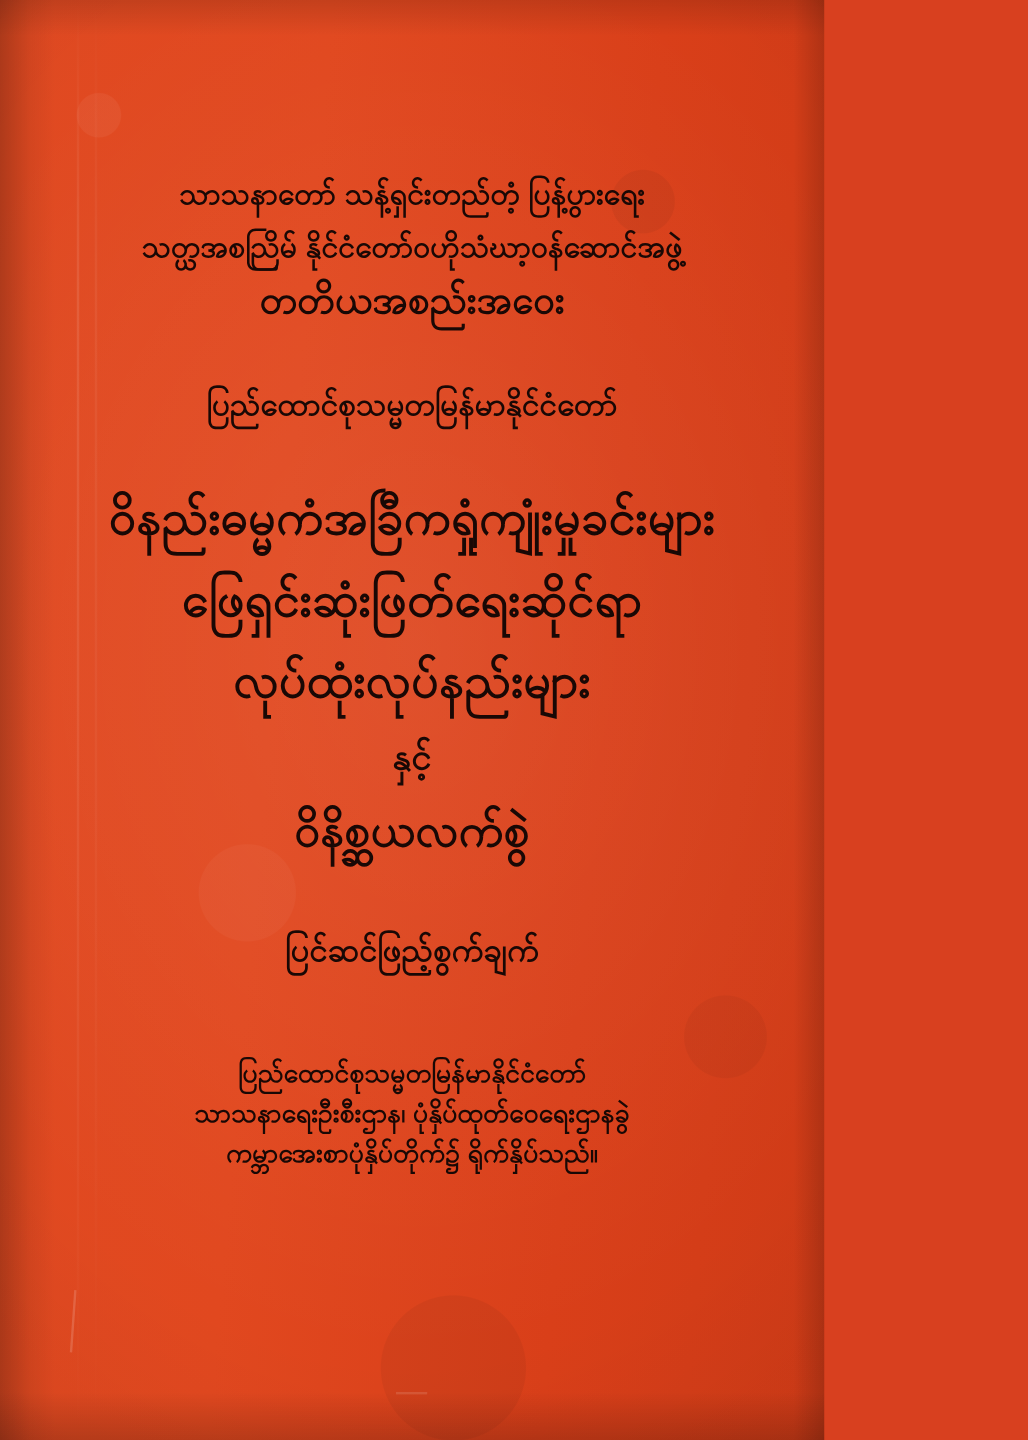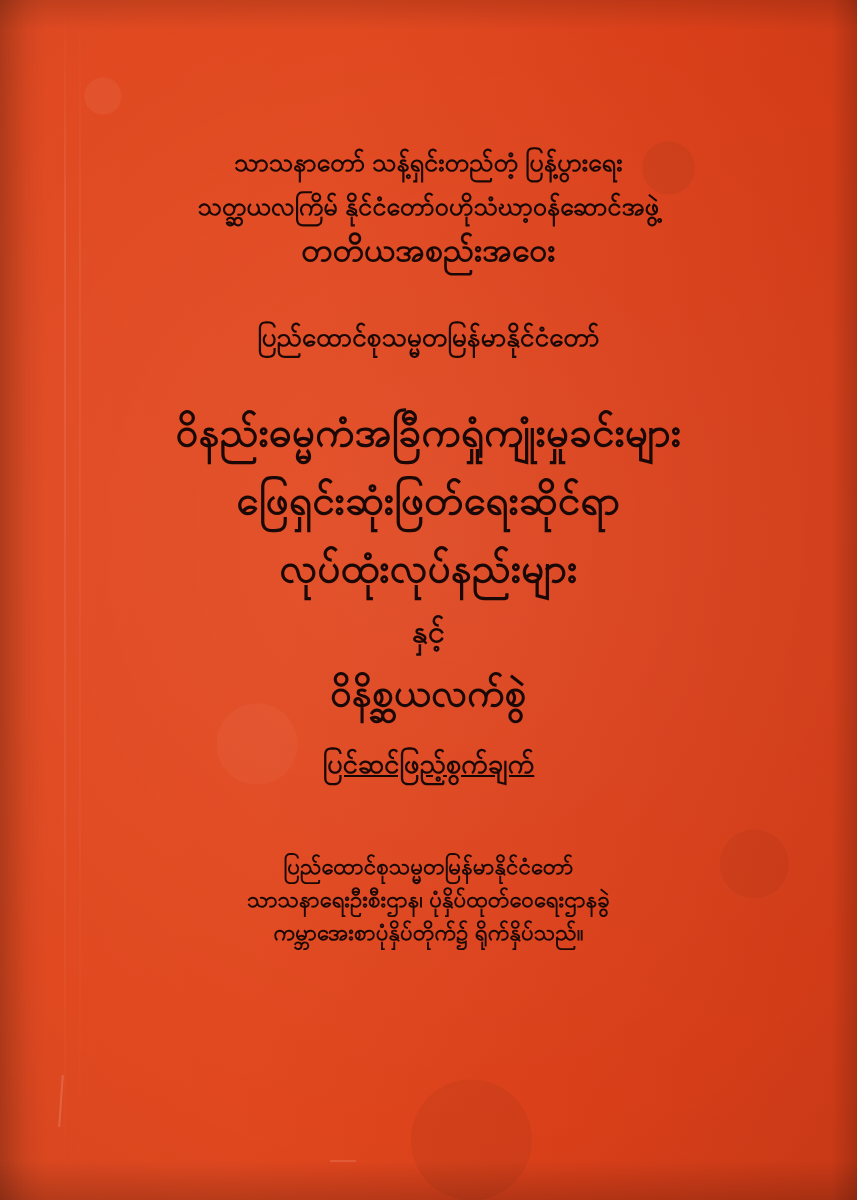--- a/index.html
+++ b/index.html
@@ -10,21 +10,21 @@
     width: 857px;
     height: 1200px;
     background: #d8401f;
     font-family: "DejaVu Sans", sans-serif;
     overflow: hidden;
   }
 
   
   #cover {
     position: relative;
-    width: 857px;
+    width: 687px;
     height: 1200px;
     box-sizing: border-box;
     background:
       radial-gradient(ellipse 120% 90% at 50% 45%, rgba(255,255,255,0.07) 0%, rgba(0,0,0,0.0) 55%, rgba(0,0,0,0.10) 100%),
       linear-gradient(95deg, #e04a22 0%, #e1481f 35%, #d93f19 70%, #cf3b17 100%);
     overflow: hidden;
   }
   
   #cover::before {
     content: "";
@@ -119,21 +119,21 @@
   }
   #title-block .conj {
     font-size: 30px;
     line-height: 60px;
   }
   #title-block .last {
     font-size: 38px;
     line-height: 62px;
   }
 
-  #edition-block { margin-top: 20px; text-decoration: underline; }
+  #edition-block { margin-top: 48px; }
   #edition-block .line {
     font-size: 27px;
     line-height: 40px;
     font-weight: 600;
   }
 
   #publisher-block { margin-top: 66px; }
   #publisher-block .line {
     font-size: 22px;
     line-height: 33px;
@@ -159,21 +159,21 @@
   <div class="crease" style="left:64px;"></div>
   <div class="crease" style="left:79px; opacity:.55;"></div>
 
   <div class="scuff" style="left:60px; top:1075px; width:2px; height:52px; transform:rotate(4deg); opacity:.45;"></div>
   <div class="scuff" style="left:330px; top:1160px; width:26px; height:2px; opacity:.35;"></div>
 
   <div id="text-block">
 
     <div id="org-block" class="group">
       <div class="line line-1">သာသနာတော် သန့်ရှင်းတည်တံ့ ပြန့်ပွားရေး</div>
-      <div class="line line-2">သတ္ဆယလကြိမ် နိုင်ငံတော်ဝဟိုသံဃာ့ဝန်ဆောင်အဖွဲ့</div>
+      <div class="line line-2">သတ္ယအစညြိမ် နိုင်ငံတော်ဝဟိုသံဃာ့ဝန်ဆောင်အဖွဲ့</div>
       <div class="line line-3">တတိယအစည်းအဝေး</div>
     </div>
 
     <div id="country-block" class="group">
       <div class="line">ပြည်ထောင်စုသမ္မတမြန်မာနိုင်ငံတော်</div>
     </div>
 
     <div id="title-block" class="group">
       <div class="line">ဝိနည်းဓမ္မကံအခြီကရှုံကျုံးမှုခင်းများ</div>
       <div class="line">ဖြေရှင်းဆုံးဖြတ်ရေးဆိုင်ရာ</div>

